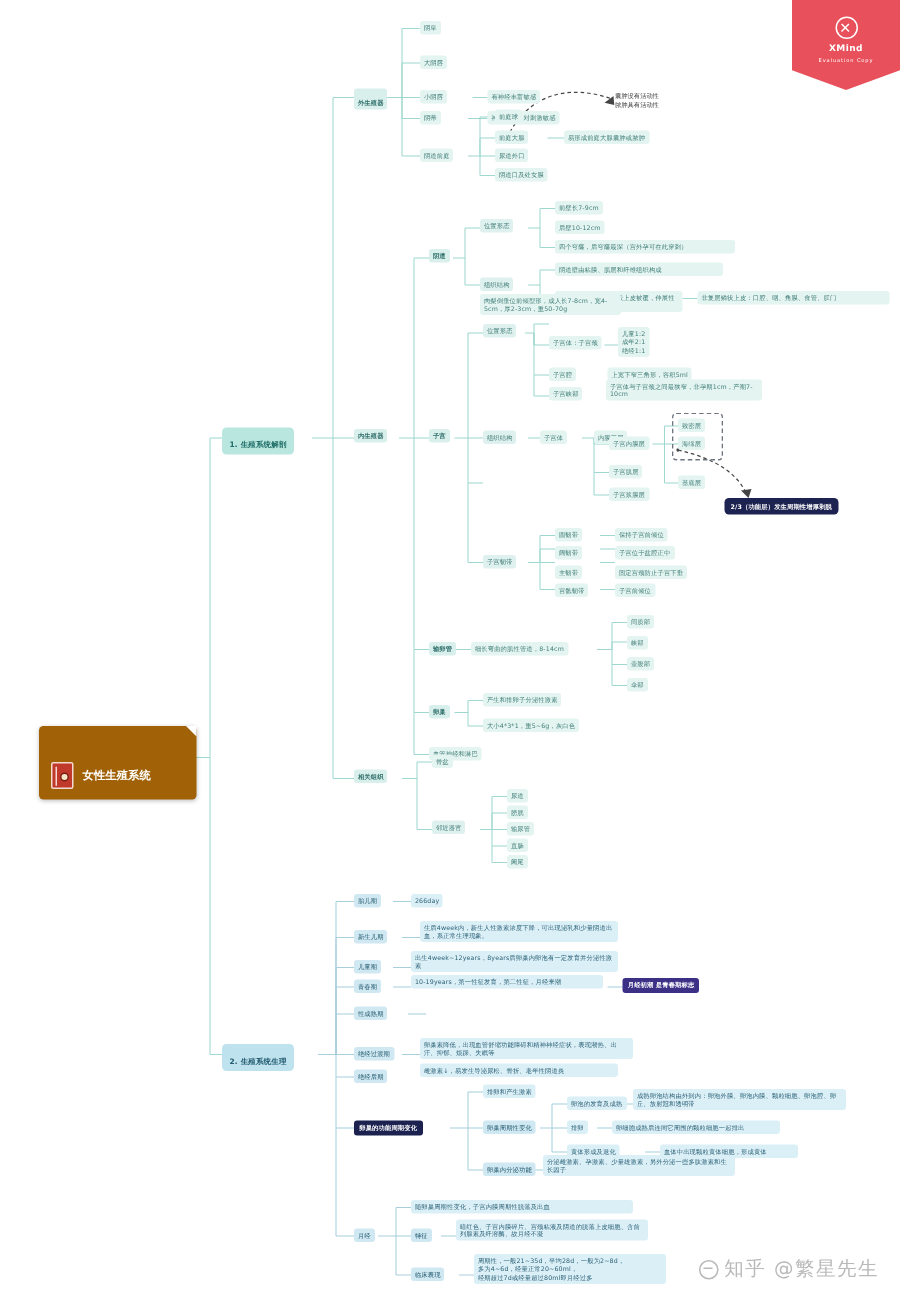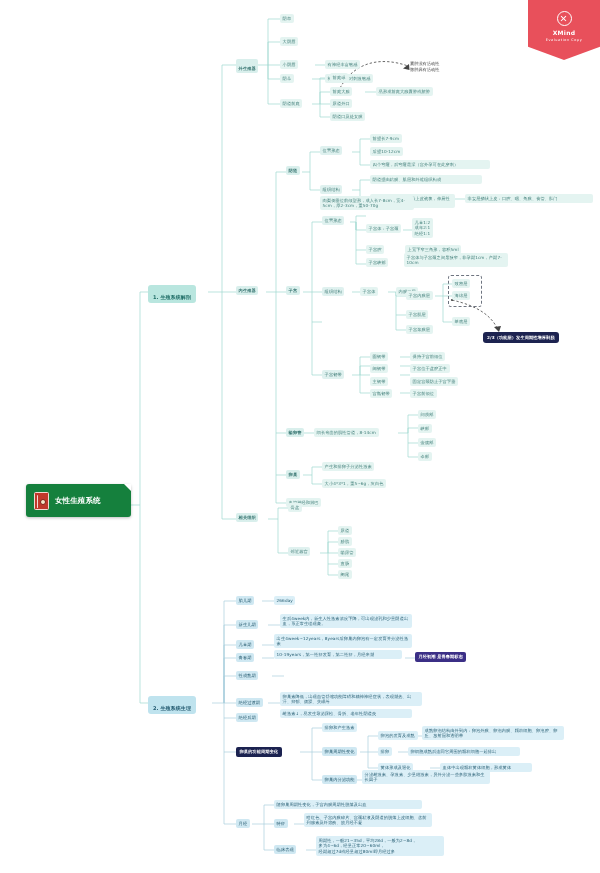--- a/index.html
+++ b/index.html
@@ -23,22 +23,22 @@
     white-space:pre-line;
   }
   .leaf{background:#e4f4f1;color:#3f7d78;}
   .leaf2{background:#dff1ef;color:#3b7873;}
   .sub{background:#d9efec;color:#2f6f6b;font-weight:bold;}
   .branch{
     background:#b9e6df;color:#1f6d66;font-weight:bold;
     border-radius:3px;padding:2.4px 5px;font-size:5px;
   }
   .root{
-    background:#15803d;color:#ffffff;font-weight:bold;
-    border-radius:3px;padding:8px 10px 7px 8px;font-size:7.5px;
+    background:#a16207;color:#ffffff;font-weight:bold;
+    border-radius:3px;padding:24px 10px 7px 8px;font-size:7.5px;
     display:flex;align-items:center;gap:6px;
     box-shadow:0 1px 3px rgba(0,0,0,.25);
   }
   .root .corner{
     position:absolute;right:0;top:0;width:0;height:0;
     border-top:7px solid #ffffff;border-left:7px solid transparent;
   }
   .bookicon{
     width:13px;height:16px;border-radius:1.5px;
     background:#c0392b;border:1px solid #f3d9d2;
@@ -450,14 +450,18 @@
 
   <div class="node blue2" style="left:236px;top:819px;"><span>月经</span></div>
   <div class="node blue" style="left:274px;top:800px;width:148px;"><span>随卵巢周期性变化，子宫内膜周期性脱落及出血</span></div>
   <div class="node blue2" style="left:274px;top:819px;"><span>特征</span></div>
   <div class="node blue" style="left:304px;top:813px;width:128px;"><span>暗红色、子宫内膜碎片、宫颈粘液及阴道的脱落上皮细胞、含前列腺素及纤溶酶、故月经不凝</span></div>
   <div class="node blue2" style="left:274px;top:845px;"><span>临床表现</span></div>
   <div class="node blue" style="left:316px;top:836px;width:128px;"><span>周期性，一般21~35d，平均28d，一般为2~8d，
 多为4~6d，经量正常20~60ml，
 经期超过7d或经量超过80ml即月经过多</span></div>
 
+  <div class="watermark">
+    <span class="wm-logo"></span>
+    <span>知乎 @繁星先生</span>
+  </div>
 
 </div>
 
 </body></html>

